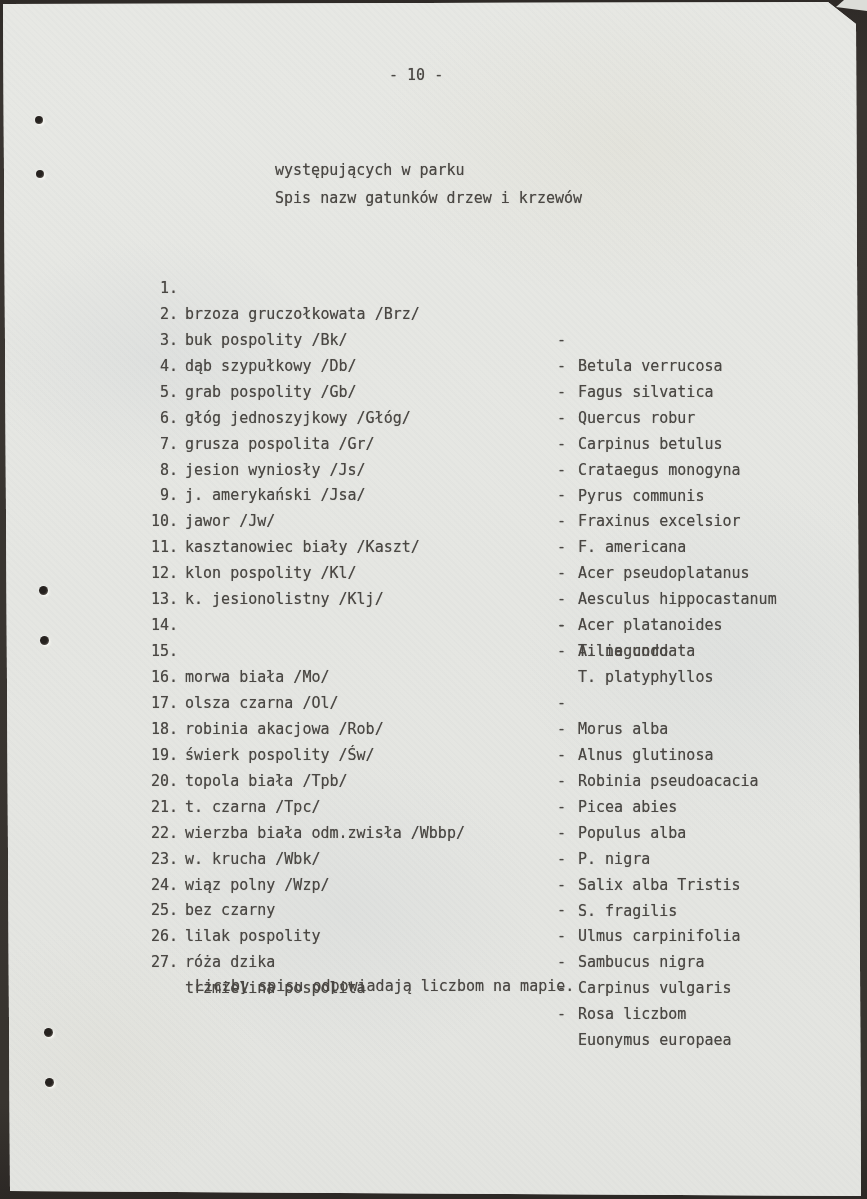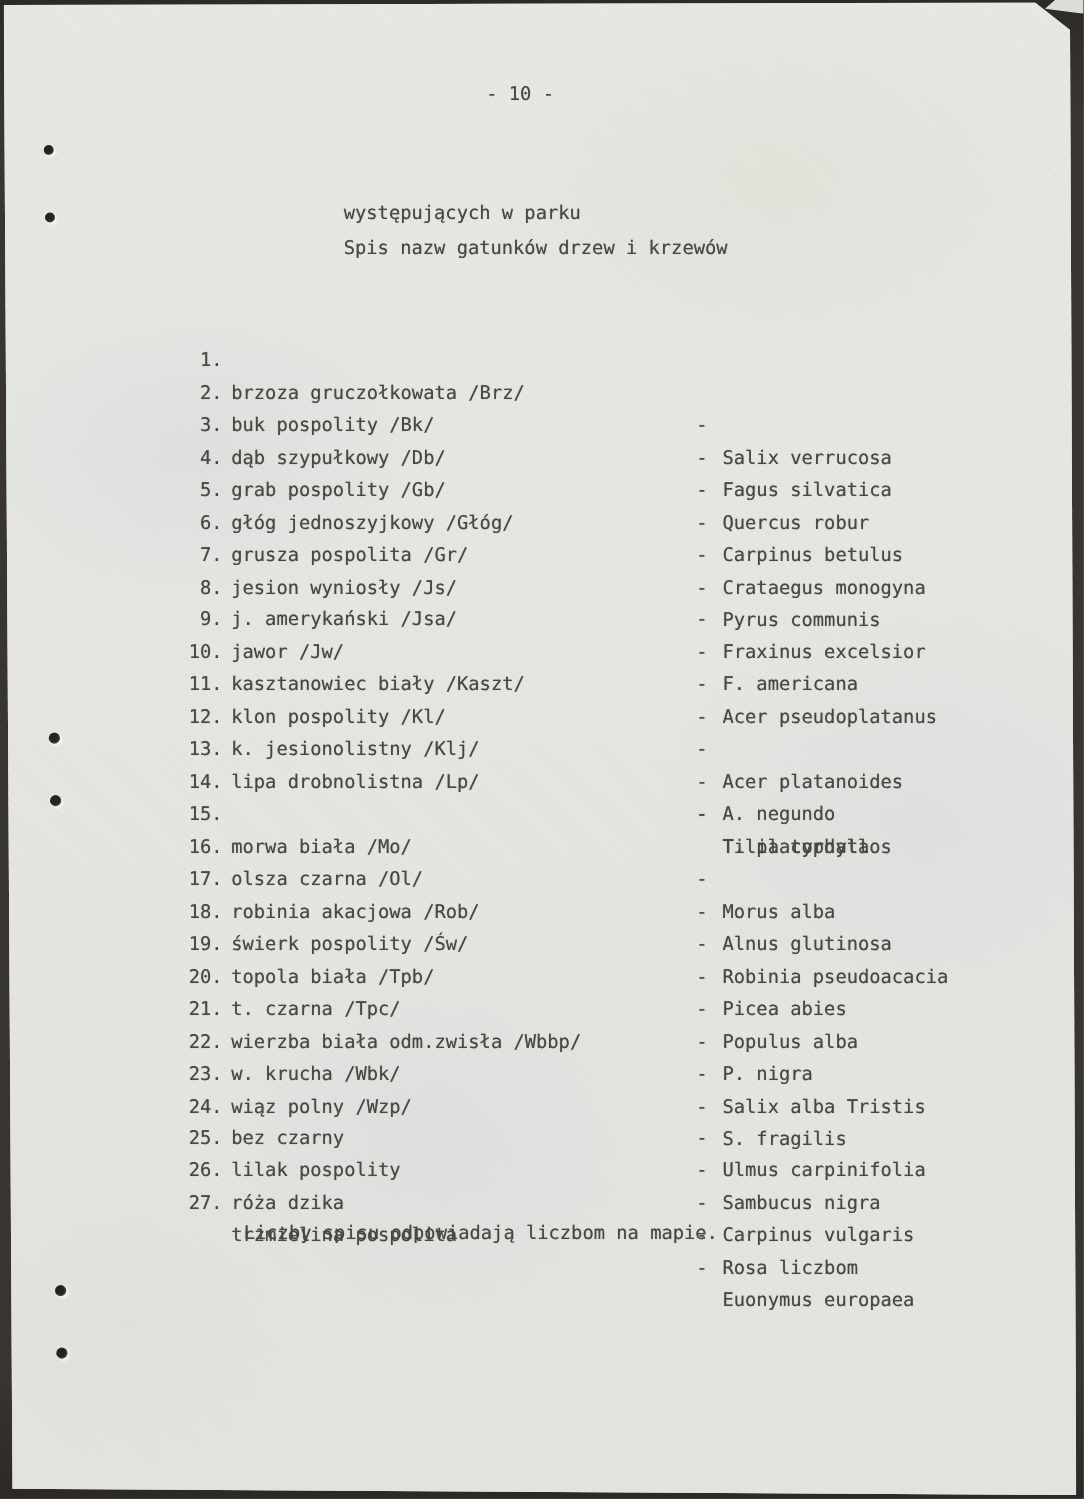--- a/index.html
+++ b/index.html
@@ -84,21 +84,21 @@
     <div class="title-block">
       <div class="typed">występujących w parku</div>
       <div class="typed">Spis nazw gatunków drzew i krzewów</div>
     </div>
 
     <ol class="species">
   <li class="typed">
     <span class="num">1.</span>
     <span class="polish">brzoza gruczołkowata /Brz/</span>
     <span class="dash">-</span>
-    <span class="latin">Salix verrucosa</span>
+    <span class="latin">Betula verrucosa</span>
   </li>
 
   <li class="typed">
     <span class="num">2.</span>
     <span class="polish">buk pospolity /Bk/</span>
     <span class="dash">-</span>
     <span class="latin">Fagus silvatica</span>
   </li>
 
   <li class="typed">
@@ -147,39 +147,39 @@
     <span class="num">9.</span>
     <span class="polish">jawor /Jw/</span>
     <span class="dash">-</span>
     <span class="latin">Acer pseudoplatanus</span>
   </li>
 
   <li class="typed">
     <span class="num">10.</span>
     <span class="polish">kasztanowiec biały /Kaszt/</span>
     <span class="dash">-</span>
+    <span class="latin">Aesculus hippocastanum</span>
   </li>
 
   <li class="typed">
     <span class="num">11.</span>
     <span class="polish">klon pospolity /Kl/</span>
     <span class="dash">-</span>
     <span class="latin">Acer platanoides</span>
   </li>
 
   <li class="typed">
     <span class="num">12.</span>
     <span class="polish">k. jesionolistny /Klj/</span>
     <span class="dash">-</span>
     <span class="latin">A. negundo</span>
   </li>
 
   <li class="typed">
     <span class="num">13.</span>
-    <span class="polish">lipa drobnolistna /Lp/</span>
     <span class="dash">-</span>
     <span class="latin">Tilia cordata</span>
   </li>
 
   <li class="typed">
     <span class="num">14.</span>
     <span class="dash">-</span>
     <span class="latin">T. platyphyllos</span>
   </li>
 

